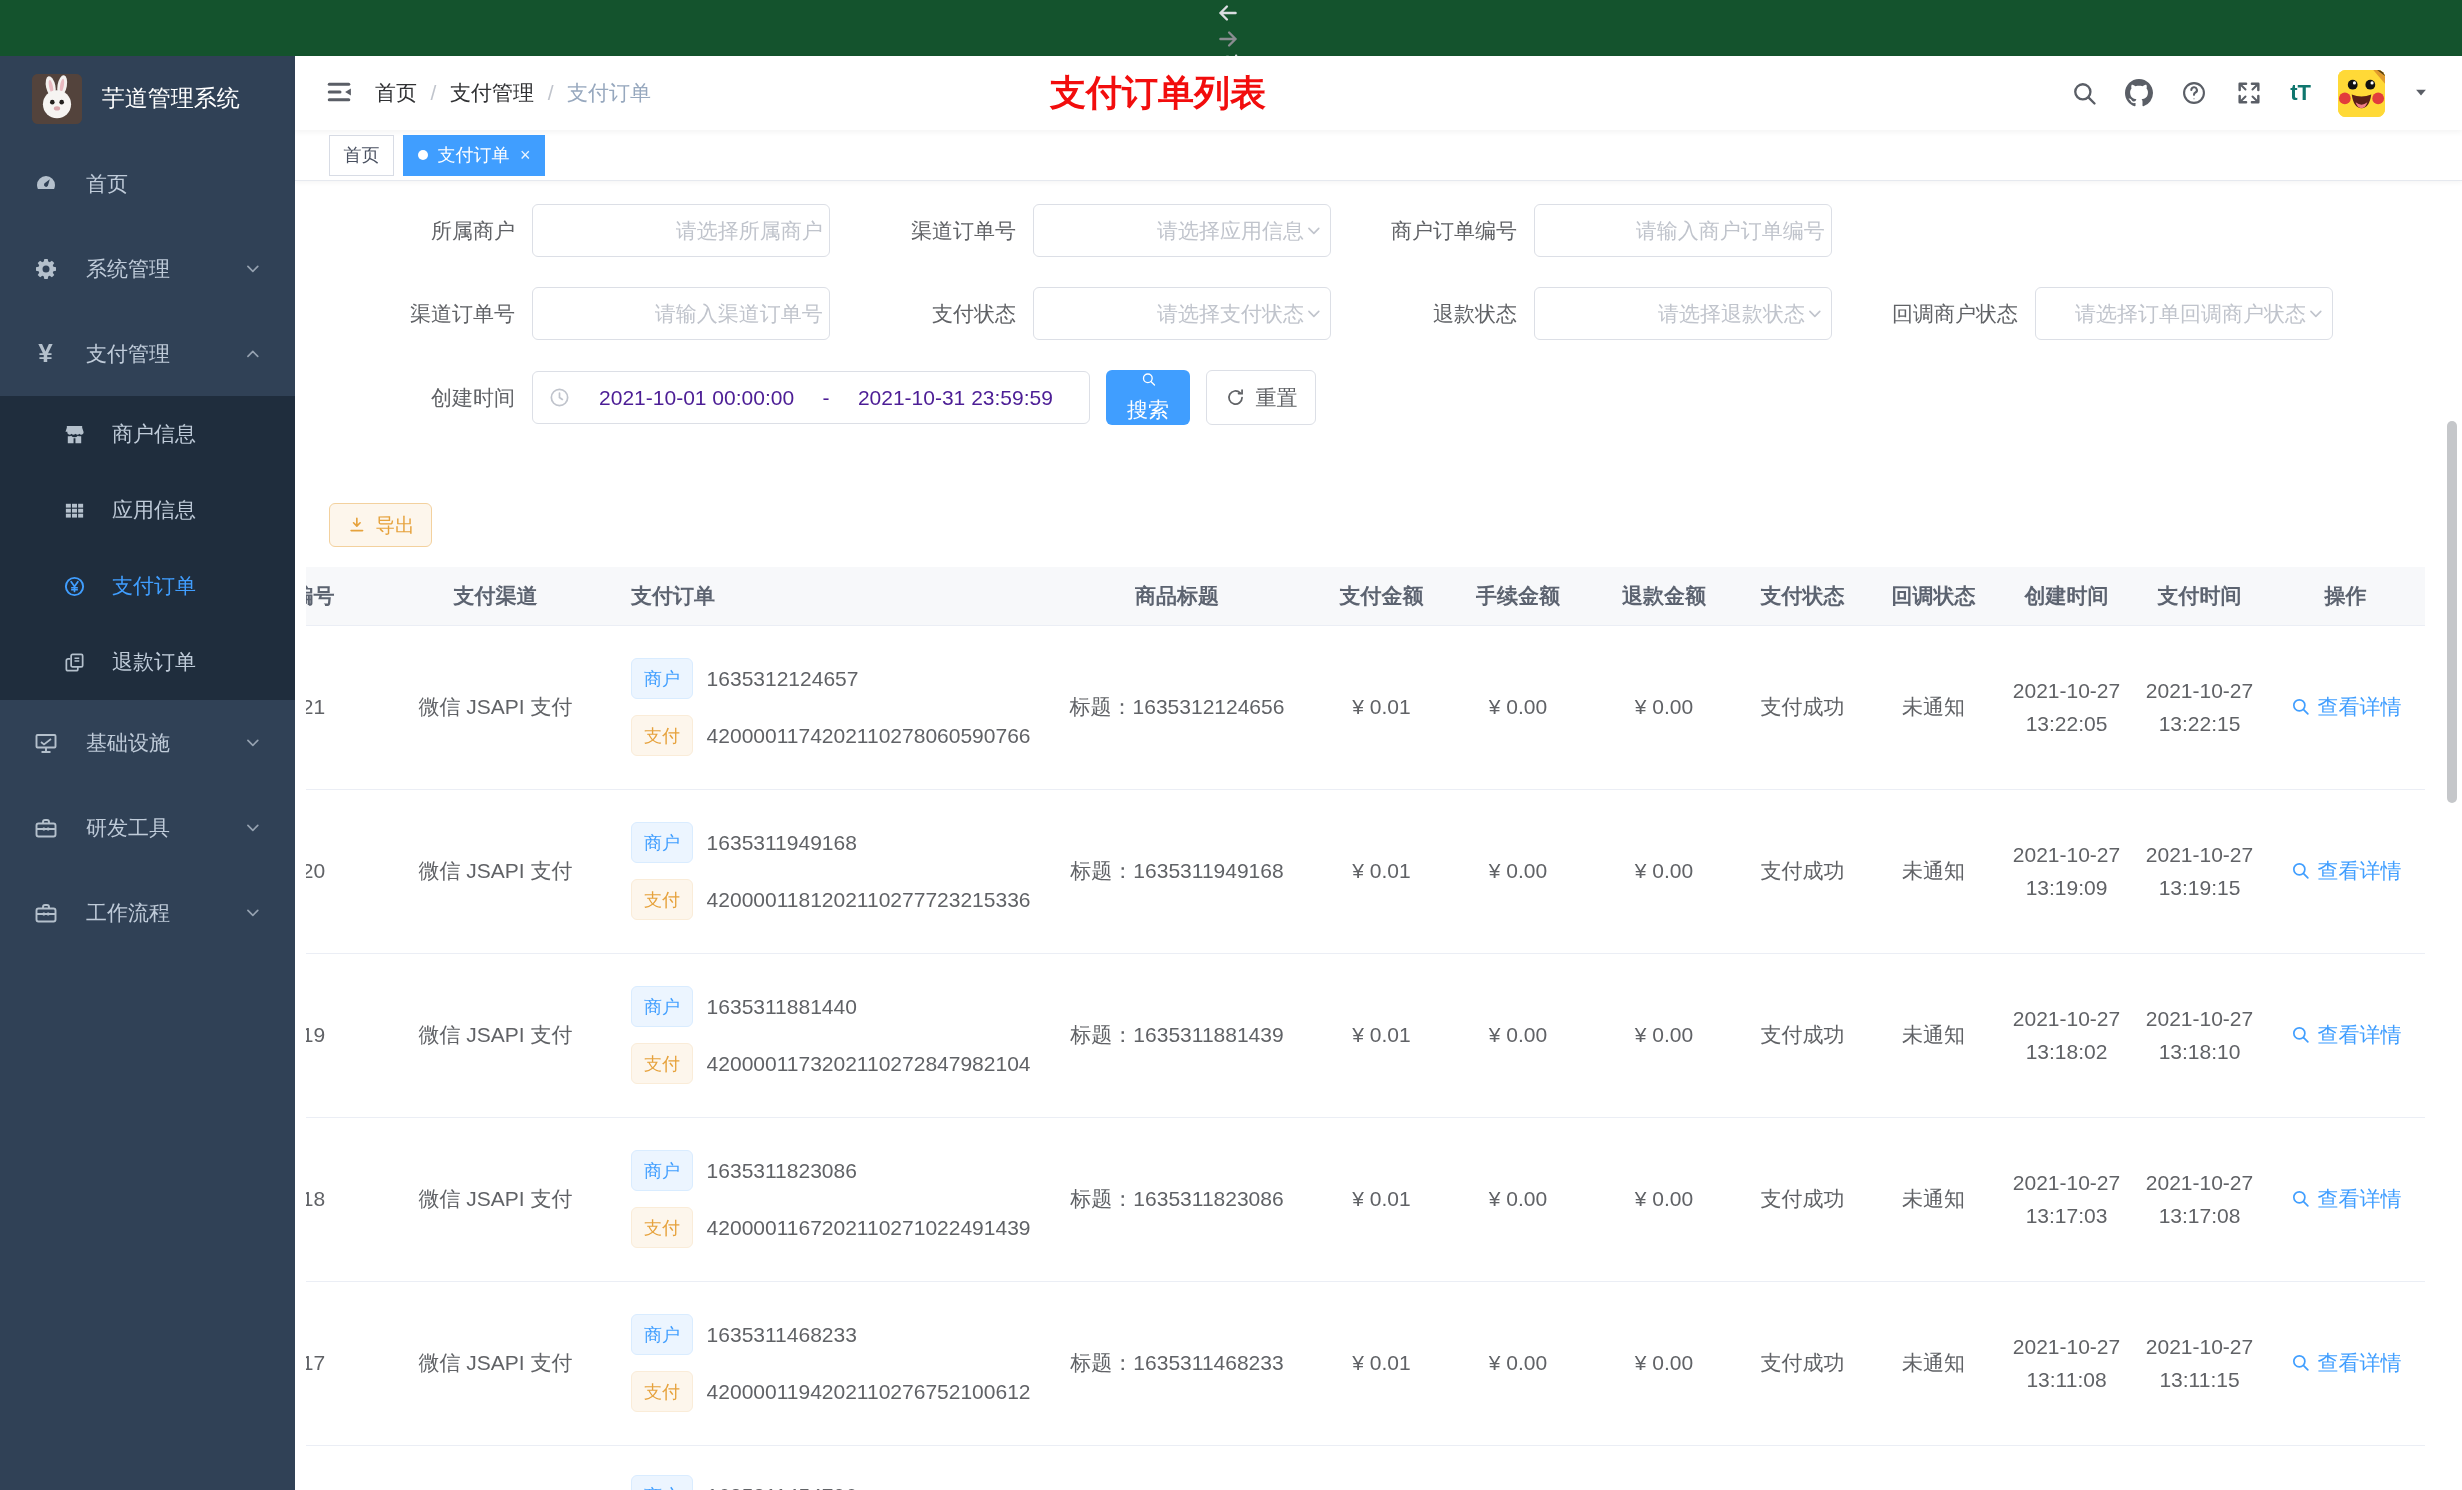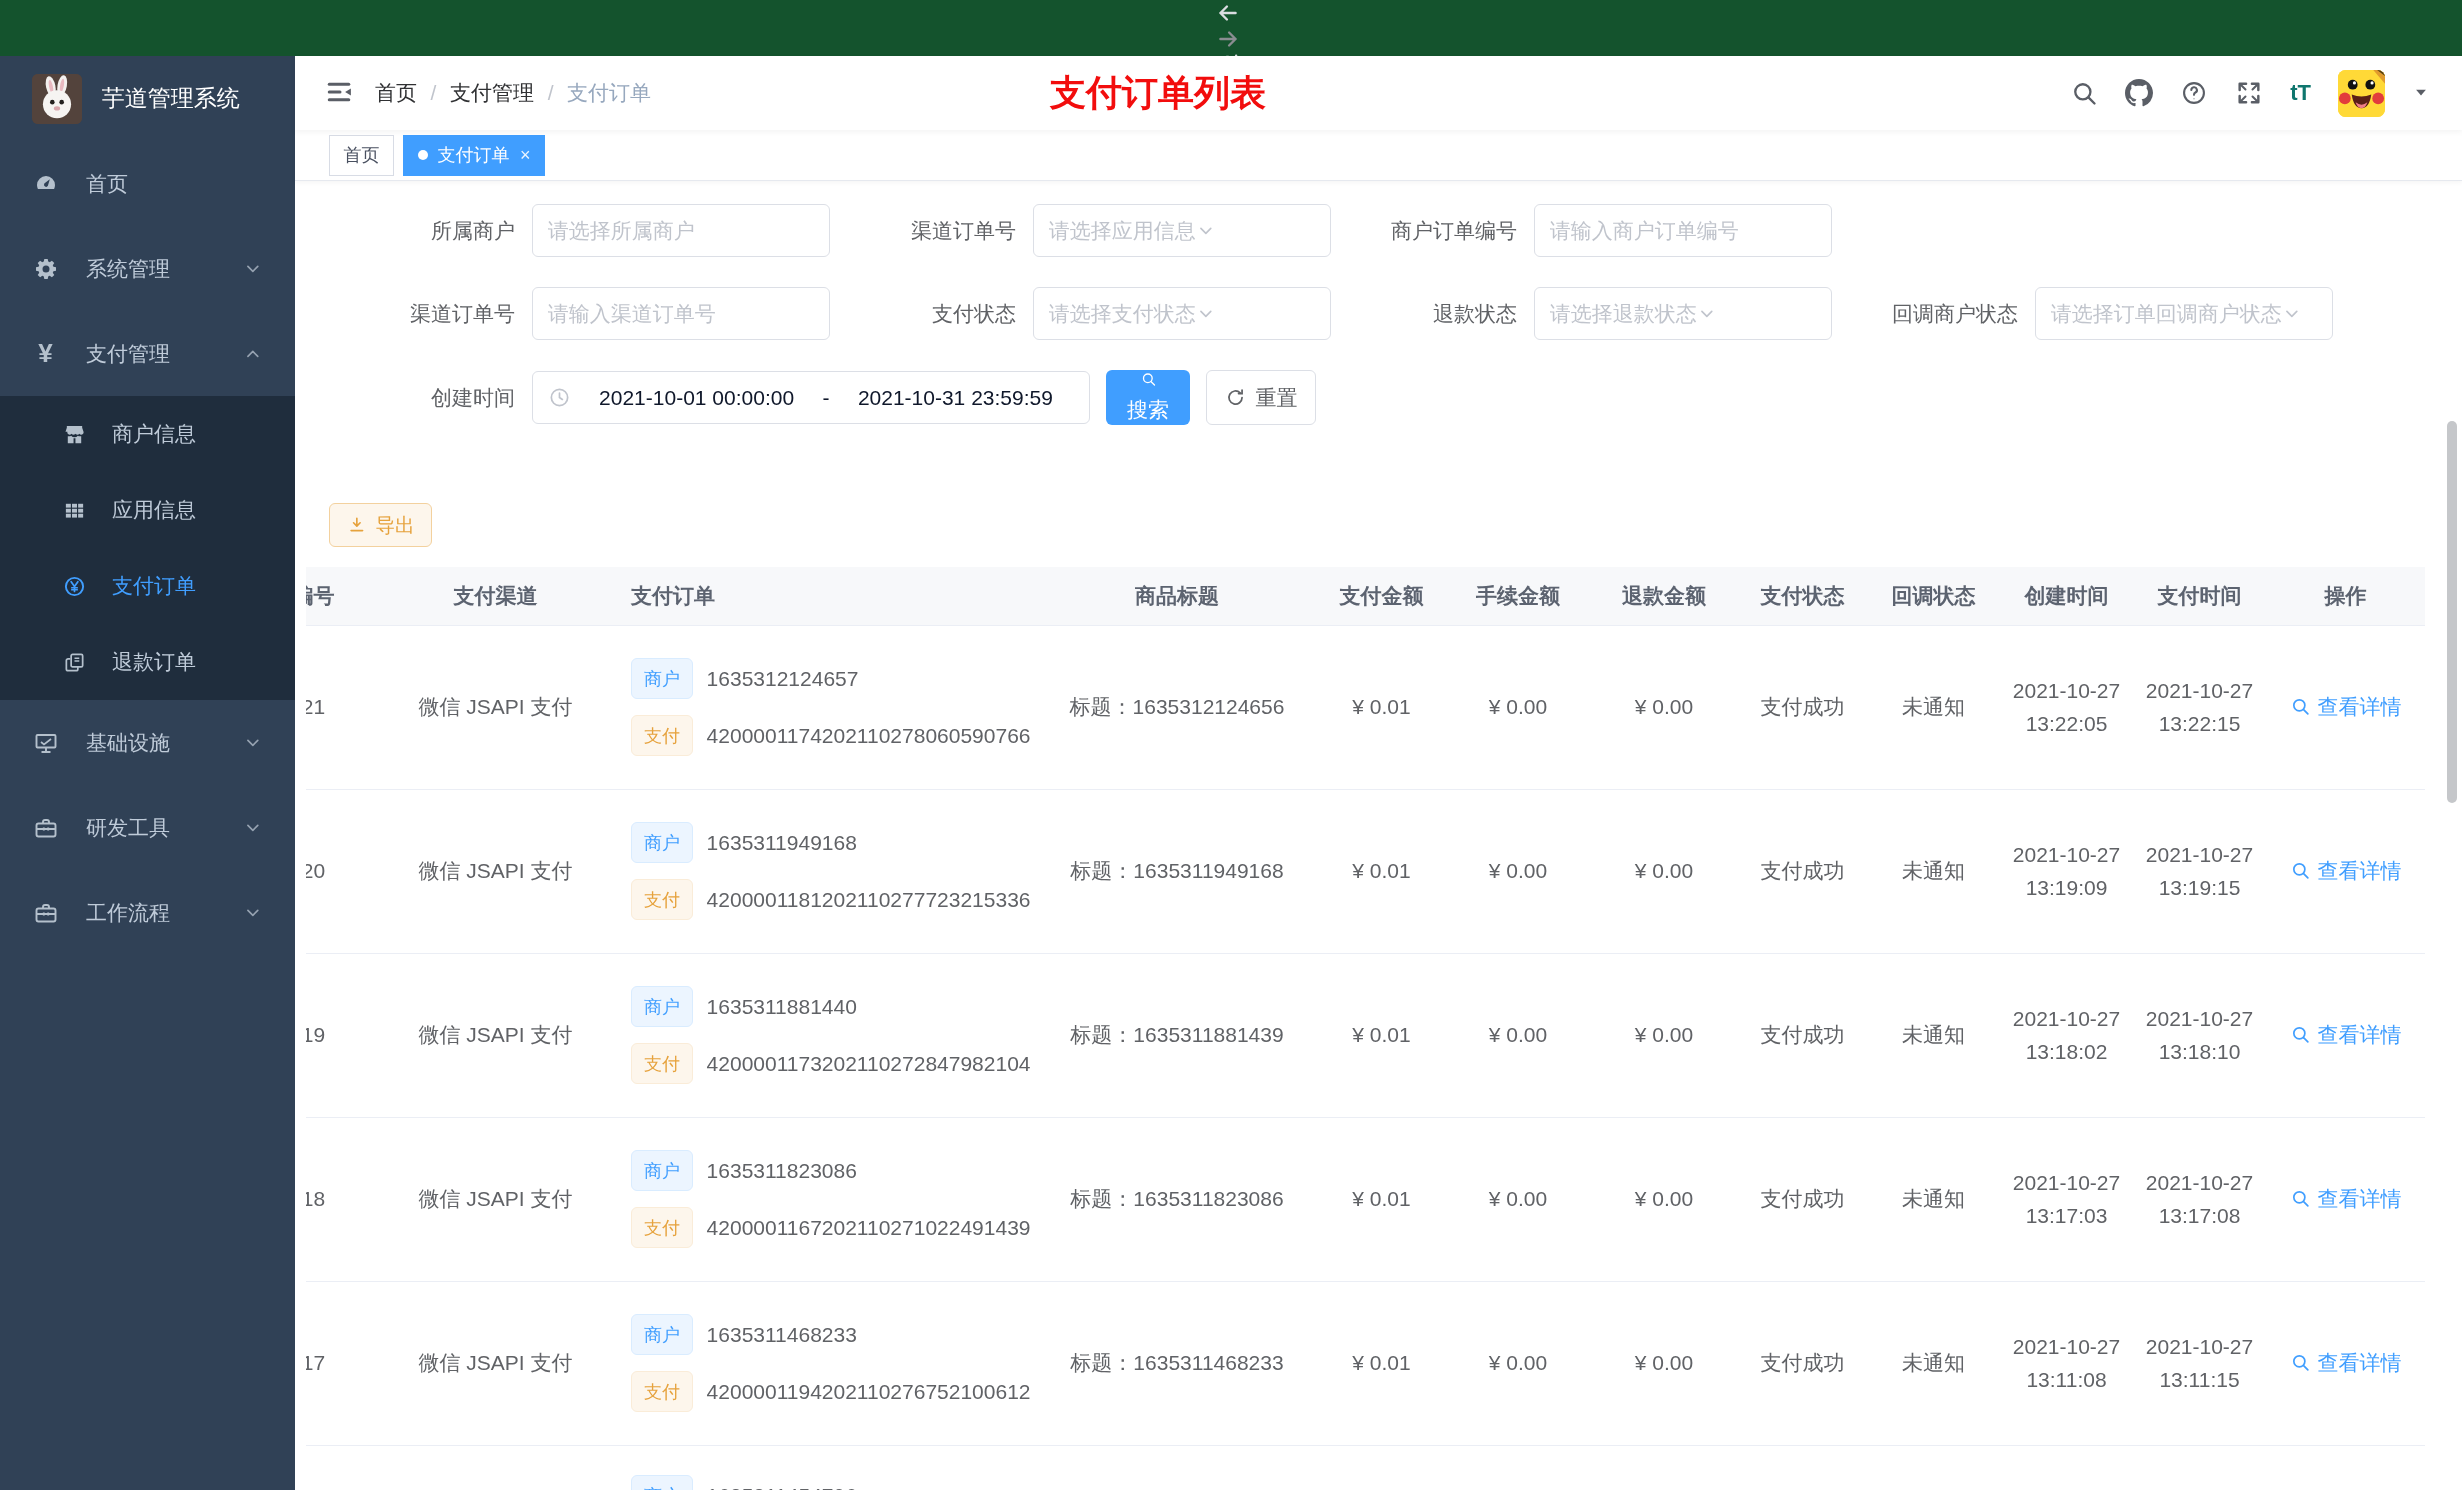--- a/index.html
+++ b/index.html
@@ -92,26 +92,26 @@
   .tag.active{background:#409eff;border-color:#409eff;color:#fff;}
   .tag-dot{width:10.6px;height:10.6px;border-radius:50%;background:#fff;}
   .tag-close{font-size:18px;opacity:.9;margin-left:1.5px;cursor:pointer;}
 
   
   .content{flex:1;padding:23px 34px 0 34px;position:relative;overflow:hidden;}
   .filter-row{display:flex;margin-bottom:30px;}
   .form-item{display:flex;align-items:center;width:501px;flex-shrink:0;}
   .fi-label{width:186px;text-align:right;padding-right:16.7px;font-size:21px;color:#606266;flex-shrink:0;white-space:nowrap;}
   .fi-control{width:284px;height:51px;border:1.5px solid #dcdfe6;border-radius:6px;background:#fff;display:flex;
-              align-items:center;justify-content:flex-start;padding:0 15px;font-size:21px;cursor:text;font-family:Liberation Mono, monospace;}
+              align-items:center;justify-content:flex-end;padding:0 6px;font-size:21px;cursor:text;font-family:Liberation Mono, monospace;}
   .placeholder{color:#c0c4cc;white-space:nowrap;overflow:hidden;}
   .sel-arrow{color:#c0c4cc;}
   .sel-arrow svg{width:19.7px;height:19.7px;}
   .date-control{width:526px;height:51px;border:1.5px solid #dcdfe6;border-radius:6px;display:flex;align-items:center;
-                padding:0 15px;font-size:21px;color:#0f172a;gap:7.6px;cursor:pointer;}
+                padding:0 15px;font-size:21px;color:#4c1d95;gap:7.6px;cursor:pointer;}
   .date-control .icn{color:#c0c4cc;}
   .date-control .icn svg{width:23px;height:23px;}
   .date-val{flex:1;text-align:center;white-space:nowrap;}
   .btn{display:inline-flex;align-items:center;gap:9px;border-radius:6px;font-size:21px;cursor:pointer;border:1.5px solid transparent;}
   .btn svg{width:21px;height:21px;}
   .btn-search{margin-left:16.7px;height:55px;padding:0 19.7px;background:#409eff;color:#fff;flex-direction:column;}
   .btn-reset{margin-left:16.7px;height:55px;padding:0 18px;background:#fff;border-color:#dcdfe6;color:#606266;}
   .btn-export{height:44px;padding:0 16.7px;background:#fdf6ec;border-color:#f3d19e;color:#e6a23c;font-size:19.7px;margin-top:48px;}
   .btn-export svg{width:19.7px;height:19.7px;}
 

